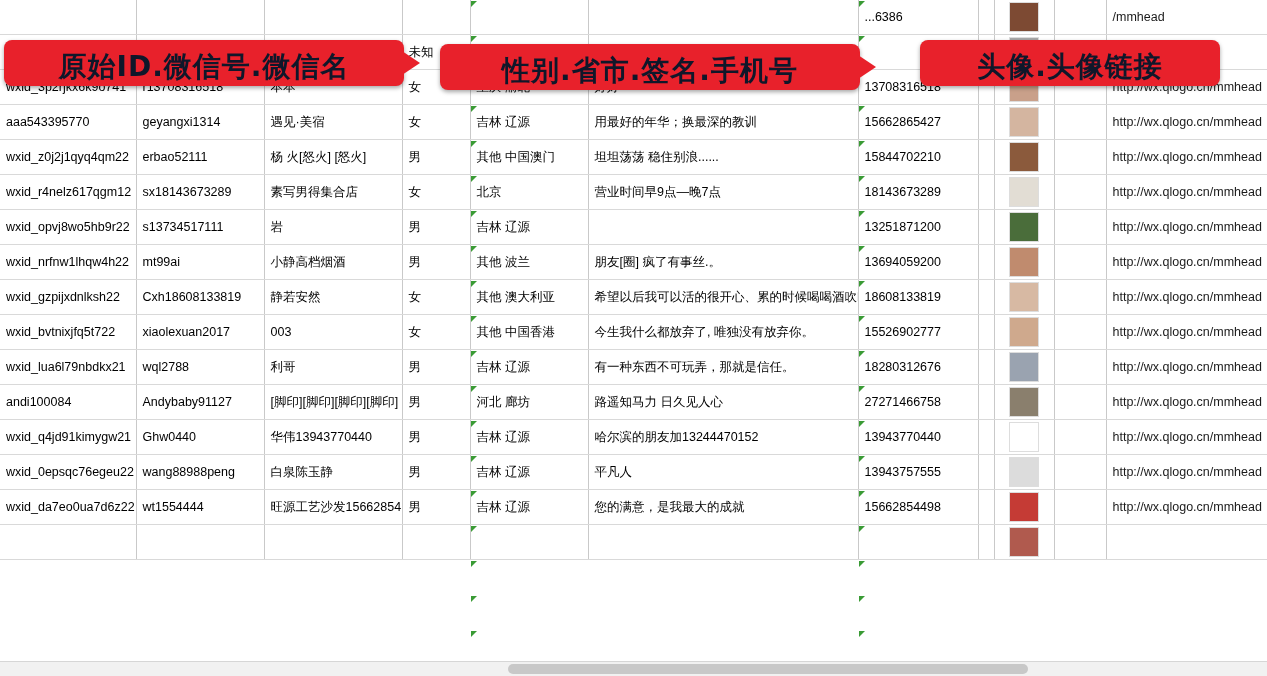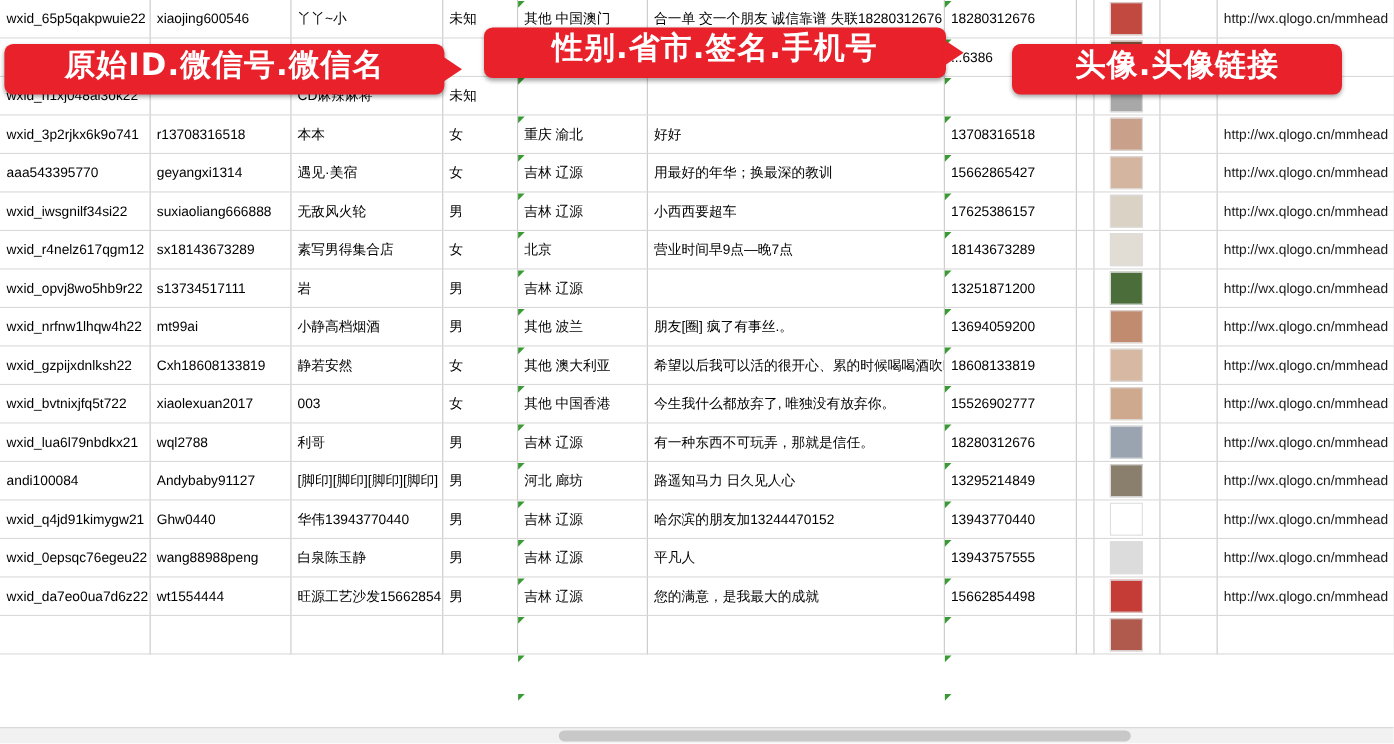--- a/index.html
+++ b/index.html
@@ -63,39 +63,39 @@
     margin: 1px auto;
     display: block;
     border: 1px solid #ddd;
     box-sizing: border-box;
   }
 
   
   .callout {
     position: absolute;
     display: flex;
-    align-items: flex-start;
+    align-items: flex-end;
     justify-content: center;
-    color: #ffffff;
+    color: #0f172a;
     font-weight: bold;
     font-family: "DejaVu Sans", sans-serif;
     background: #e8212b;
     border-radius: 8px;
     box-shadow: 0 2px 4px rgba(0,0,0,0.35);
     letter-spacing: 1px;
     white-space: nowrap;
     z-index: 20;
   }
   #callout-1 {
     left: 4px; top: 40px;
     width: 400px; height: 46px;
     font-size: 28px;
   }
   #callout-2 {
-    left: 440px; top: 25px;
+    left: 440px; top: 44px;
     width: 420px; height: 46px;
     font-size: 28px;
   }
   #callout-3 {
     left: 920px; top: 40px;
     width: 300px; height: 46px;
     font-size: 28px;
   }
   
   .callout .tail {
@@ -149,35 +149,20 @@
       <col class="c-region">
         <col class="c-sign">
         <col class="c-phone">
         <col class="c-gap">
       <col class="c-avatar">
         <col class="c-pad">
         <col class="c-link">
     </colgroup>
     <tbody>
         <tr>
-          <td class="id">wxid_65p5qakpwuie22</td>
-          <td class="wx">xiaojing600546</td>
-          <td class="name">丫丫~小</td>
-          <td class="sex">未知</td>
-          <td class="region">其他 中国澳门</td>
-          <td class="sign">合一单 交一个朋友 诚信靠谱 失联18280312676</td>
-          <td class="phone">18280312676</td>
-          <td class="gap-cell"></td>
-          <td class="avatar-cell">
-            <div class="avatar" style="background: rgb(194, 73, 63);"></div>
-          </td>
-          <td class="pad-cell"></td>
-          <td class="link">http://wx.qlogo.cn/mmhead</td>
-        </tr>
-        <tr>
           <td class="id"></td>
           <td class="wx"></td>
           <td class="name"></td>
           <td class="sex"></td>
           <td class="region"></td>
           <td class="sign"></td>
           <td class="phone">...6386</td>
           <td class="gap-cell"></td>
           <td class="avatar-cell">
             <div class="avatar" style="background: rgb(125, 74, 51);"></div>
@@ -224,30 +209,30 @@
           <td class="sign">用最好的年华；换最深的教训</td>
           <td class="phone">15662865427</td>
           <td class="gap-cell"></td>
           <td class="avatar-cell">
             <div class="avatar" style="background: rgb(212, 181, 160);"></div>
           </td>
           <td class="pad-cell"></td>
           <td class="link">http://wx.qlogo.cn/mmhead</td>
         </tr>
         <tr>
-          <td class="id">wxid_iwsgnilf34si22</td>
-          <td class="wx">suxiaoliang666888</td>
-          <td class="name">无敌风火轮</td>
-          <td class="sex">男</td>
-          <td class="region">吉林 辽源</td>
-          <td class="sign">小西西要超车</td>
-          <td class="phone">17625386157</td>
-          <td class="gap-cell"></td>
-          <td class="avatar-cell">
-            <div class="avatar" style="background: rgb(217, 210, 197);"></div>
+          <td class="id">wxid_z0j2j1qyq4qm22</td>
+          <td class="wx">erbao52111</td>
+          <td class="name">杨 火[怒火] [怒火]</td>
+          <td class="sex">男</td>
+          <td class="region">其他 中国澳门</td>
+          <td class="sign">坦坦荡荡 稳住别浪......</td>
+          <td class="phone">15844702210</td>
+          <td class="gap-cell"></td>
+          <td class="avatar-cell">
+            <div class="avatar" style="background: rgb(139, 90, 60);"></div>
           </td>
           <td class="pad-cell"></td>
           <td class="link">http://wx.qlogo.cn/mmhead</td>
         </tr>
         <tr>
           <td class="id">wxid_r4nelz617qgm12</td>
           <td class="wx">sx18143673289</td>
           <td class="name">素写男得集合店</td>
           <td class="sex">女</td>
           <td class="region">北京</td>
@@ -335,21 +320,21 @@
           <td class="pad-cell"></td>
           <td class="link">http://wx.qlogo.cn/mmhead</td>
         </tr>
         <tr>
           <td class="id">andi100084</td>
           <td class="wx">Andybaby91127</td>
           <td class="name">[脚印][脚印][脚印][脚印]</td>
           <td class="sex">男</td>
           <td class="region">河北 廊坊</td>
           <td class="sign">路遥知马力 日久见人心</td>
-          <td class="phone">13295214849</td>
+          <td class="phone">27271466758</td>
           <td class="gap-cell"></td>
           <td class="avatar-cell">
             <div class="avatar" style="background: rgb(138, 127, 109);"></div>
           </td>
           <td class="pad-cell"></td>
           <td class="link">http://wx.qlogo.cn/mmhead</td>
         </tr>
         <tr>
           <td class="id">wxid_q4jd91kimygw21</td>
           <td class="wx">Ghw0440</td>

